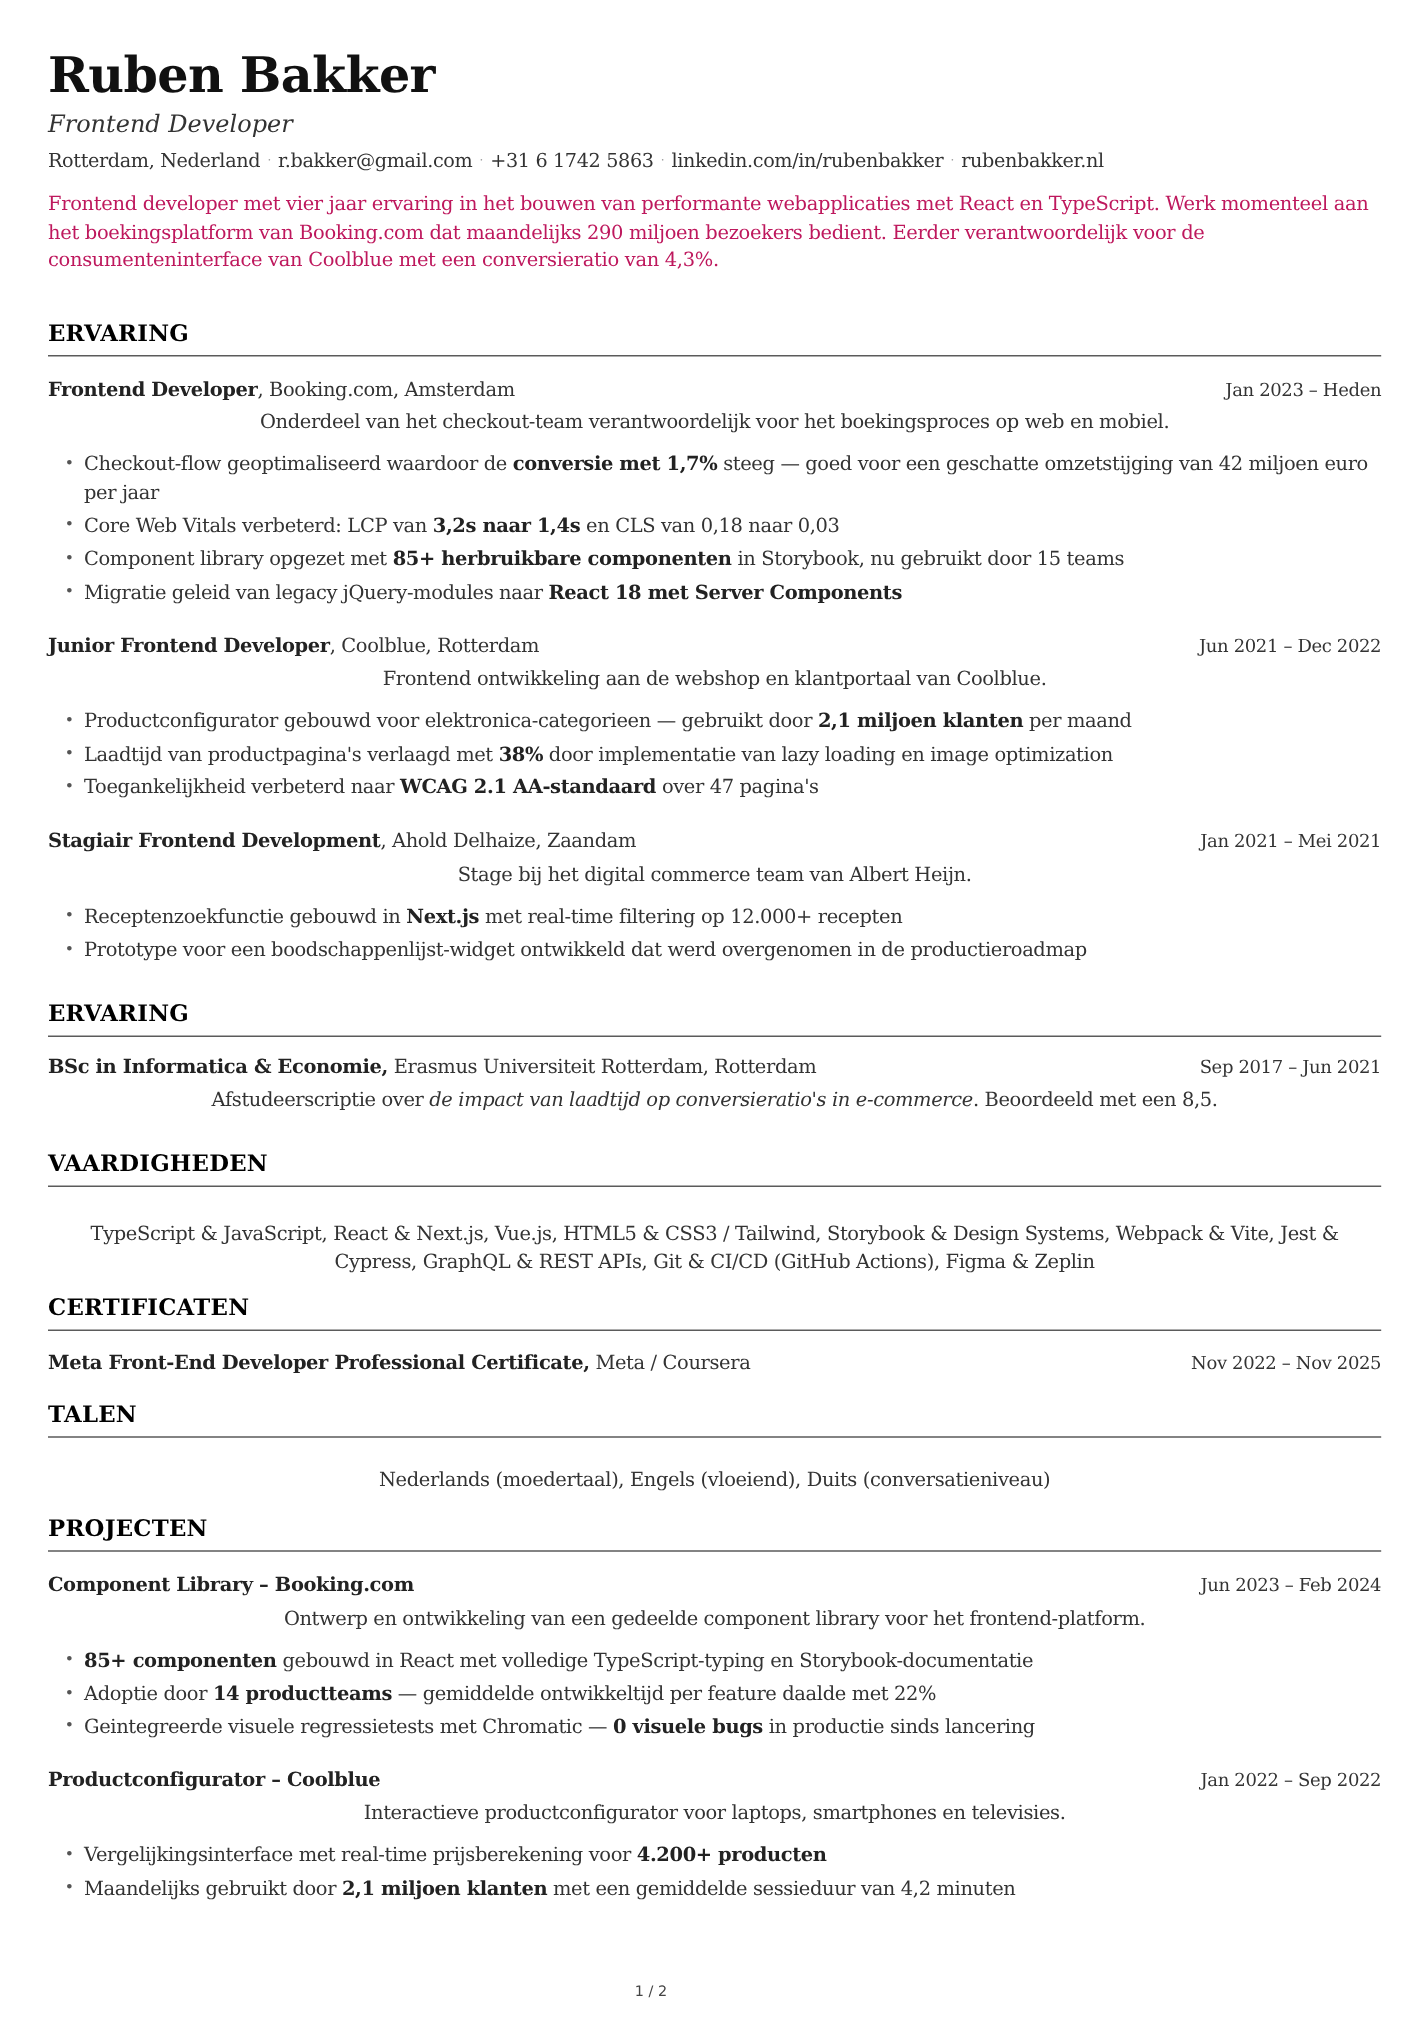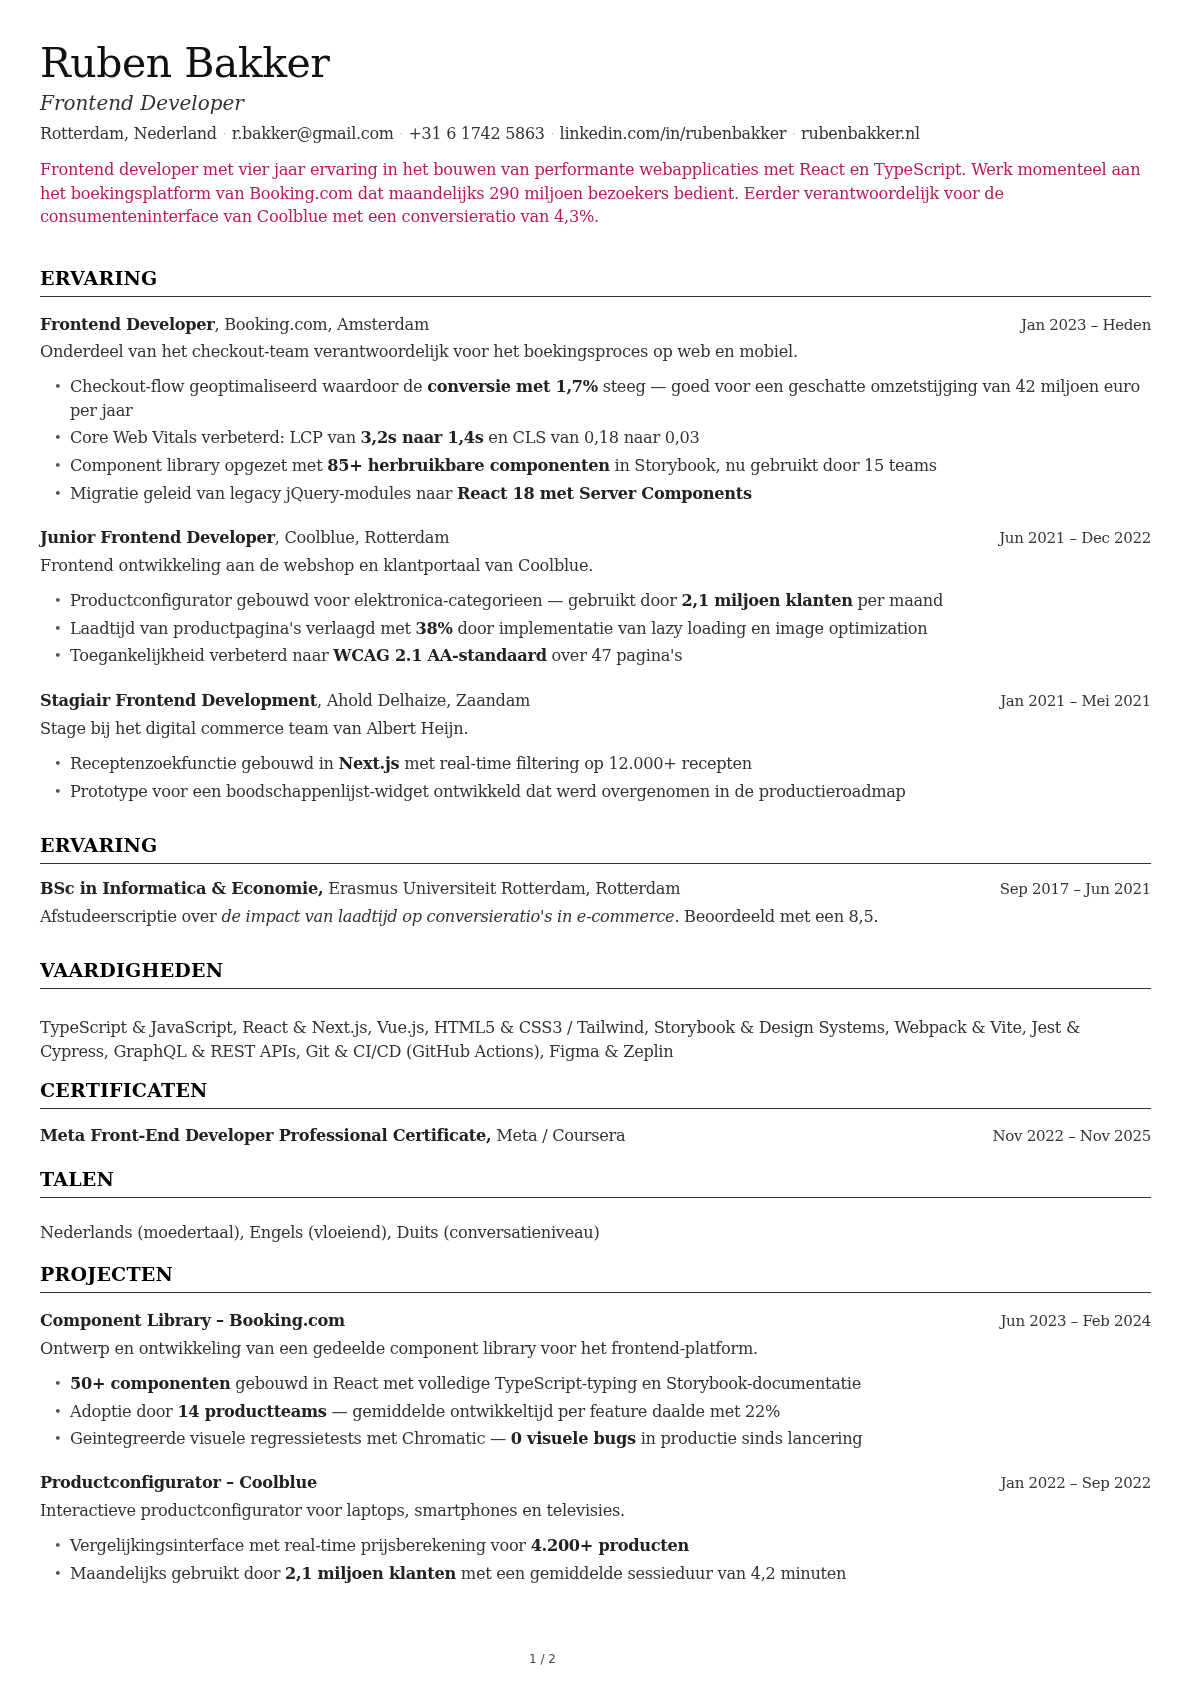--- a/index.html
+++ b/index.html
@@ -1,32 +1,32 @@
 <!DOCTYPE html>
 <html><head>
 <meta charset="utf-8">
 <style>
   html, body { margin: 0; padding: 0; background: #ffffff; }
   body { width: 1190px; height: 1683px; position: relative; overflow: hidden;
          font-family: "DejaVu Serif", "Liberation Serif", serif; color: #2b2b2b; }
   .page { position: absolute; left: 40px; top: 0; width: 1111px; }
-  .name { position: absolute; top: 38px; left: 0; font-size: 41px; font-weight: normal; color: #111; letter-spacing: -0.5px; line-height: 50px; }
+  .name { position: absolute; top: 38px; left: 0; font-size: 41px; font-weight: bold; color: #111; letter-spacing: -0.5px; line-height: 50px; }
   .title { position: absolute; top: 90px; left: 0; font-size: 20px; font-style: italic; color: #333; line-height: 26px; }
   .contact { position: absolute; top: 123px; left: 0; font-size: 16px; color: #333; line-height: 22px; white-space: nowrap; letter-spacing: -0.3px; }
   .contact .sep { color: #999; font-size: 10px; margin: 0 6px; vertical-align: 2px; }
   .summary { position: absolute; top: 158px; left: 0; width: 1111px; font-size: 16.2px; line-height: 23.5px; color: #be185d; letter-spacing: -0.25px; }
 
   .section { position: absolute; left: 0; width: 1111px; }
   .sec-head { font-size: 19px; font-weight: bold; color: #000000; line-height: 24px; letter-spacing: 0.2px; }
   .sec-rule { height: 0; border-top: 1.5px solid #333; margin-top: 6px; }
 
   .entry-head { position: absolute; left: 0; width: 1111px; font-size: 16.2px; line-height: 22px; letter-spacing: -0.3px; color: #333; }
   .entry-head b { color: #222; }
   .entry-date { position: absolute; right: 0; top: 0; font-size: 15px; color: #333; letter-spacing: -0.3px; }
-  .line { position: absolute; left: 0; width: 1111px; font-size: 16.2px; line-height: 22px; color: #333; letter-spacing: -0.3px; }
+  .line { position: absolute; left: 0; width: 1111px; font-size: 16.2px; line-height: 22px; color: #333; letter-spacing: -0.3px; text-align: center; }
   .bullet { position: absolute; left: 14px; width: 1097px; font-size: 16.2px; line-height: 23.5px; color: #333; letter-spacing: -0.3px; padding-left: 16px; box-sizing: border-box; }
   .bullet::before { content: "•"; position: absolute; left: 0; top: 0; color: #555; font-size: 13px; }
   .bullet b { color: #222; }
   .page-num { position: absolute; top: 1652px; left: 0; width: 1085px; text-align: center; font-family: "DejaVu Sans", sans-serif; font-size: 12px; color: #444; }
 </style>
 </head>
 <body>
 
 <div class="page">
 
@@ -104,21 +104,21 @@
   <div class="section" style="top:1262px">
     <div class="sec-head">PROJECTEN</div>
     <div class="sec-rule"></div>
   </div>
 
   <div class="entry-head" style="top:1310px">
     <b>Component Library – Booking.com</b>
     <span class="entry-date">Jun 2023 – Feb 2024</span>
   </div>
   <div class="line" style="top:1338px">Ontwerp en ontwikkeling van een gedeelde component library voor het frontend-platform.</div>
-  <div class="bullet" style="top:1372px"><span></span><b>50+ componenten</b><span> gebouwd in React met volledige TypeScript-typing en Storybook-documentatie</span></div>
+  <div class="bullet" style="top:1372px"><span></span><b>85+ componenten</b><span> gebouwd in React met volledige TypeScript-typing en Storybook-documentatie</span></div>
   <div class="bullet" style="top:1400px"><span>Adoptie door </span><b>14 productteams</b><span> — gemiddelde ontwikkeltijd per feature daalde met 22%</span></div>
   <div class="bullet" style="top:1427px"><span>Geintegreerde visuele regressietests met Chromatic — </span><b>0 visuele bugs</b><span> in productie sinds lancering</span></div>
 
   <div class="entry-head" style="top:1472px">
     <b>Productconfigurator – Coolblue</b>
     <span class="entry-date">Jan 2022 – Sep 2022</span>
   </div>
   <div class="line" style="top:1500px">Interactieve productconfigurator voor laptops, smartphones en televisies.</div>
   <div class="bullet" style="top:1534px"><span>Vergelijkingsinterface met real-time prijsberekening voor </span><b>4.200+ producten</b><span></span></div>
   <div class="bullet" style="top:1562px"><span>Maandelijks gebruikt door </span><b>2,1 miljoen klanten</b><span> met een gemiddelde sessieduur van 4,2 minuten</span></div>

